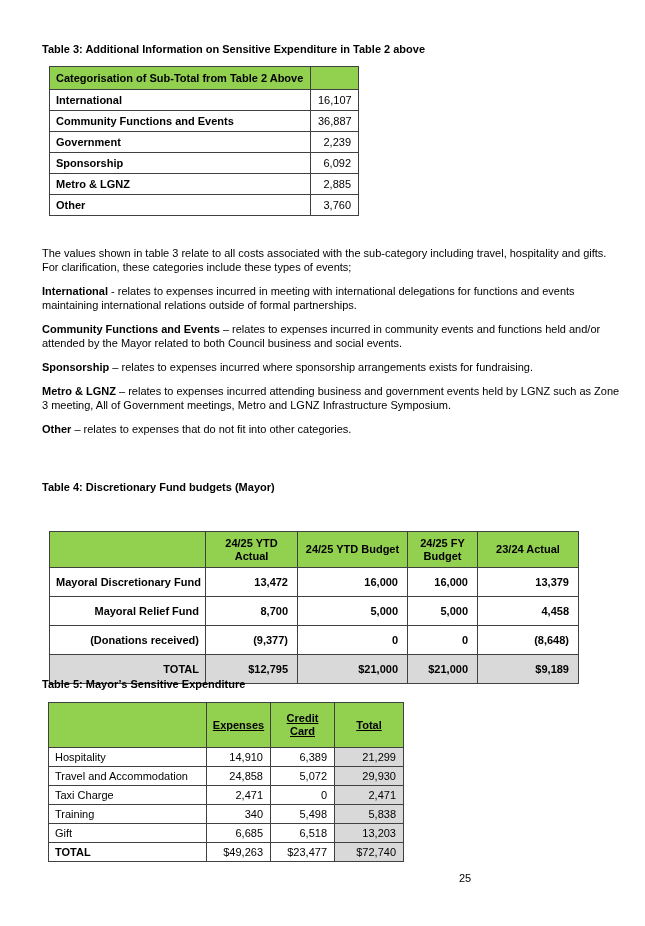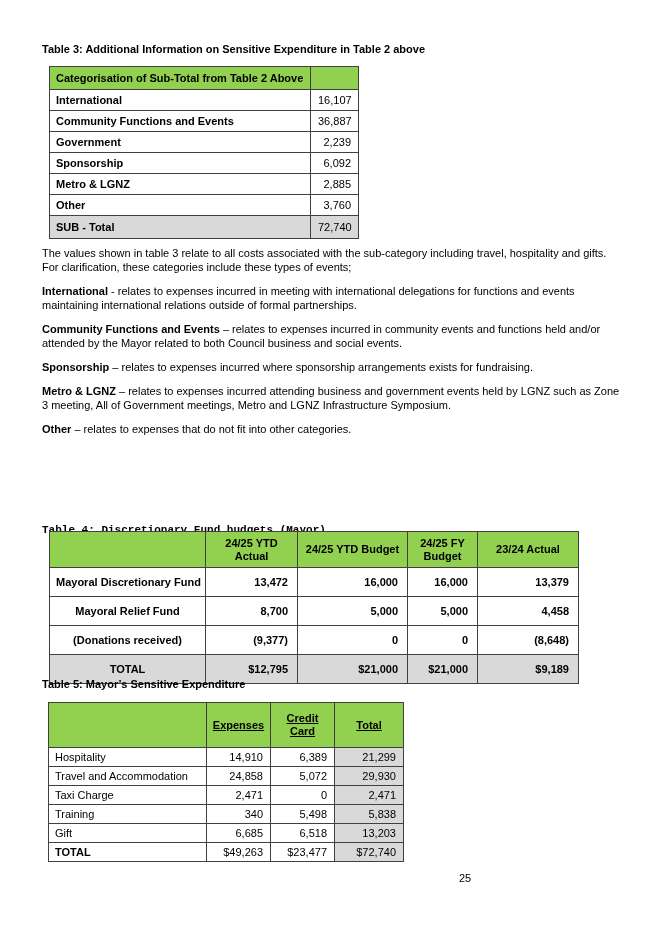--- a/index.html
+++ b/index.html
@@ -3,21 +3,21 @@
 <meta charset="utf-8">
 <style>
   * { margin:0; padding:0; box-sizing:border-box; }
   html,body { background:#fff; }
   .page {
     position:relative; width:645px; height:926px; background:#ffffff;
     font-family:"Liberation Sans", sans-serif; color:#000; overflow:hidden;
   }
   .doc-title { position:absolute; font-size:11px; font-weight:bold; white-space:nowrap; }
   .t3-title { top:43px; left:42px; }
-  .t4-title { top:524px; left:42px;font-family:Liberation Mono, monospace; }
+  .t4-title { top:481px; left:42px; }
   .t5-title { top:678px; left:42px; }
 
   table { position:absolute; border-collapse:collapse; table-layout:fixed; font-size:11px; }
   th, td { border:1px solid #404040; overflow:hidden; vertical-align:middle; }
   th { font-weight:bold; }
   .green { background:#92d050; }
   .gray  { background:#d9d9d9; }
 
   
   .t3 { top:66px; left:49px; width:309px; }
@@ -29,21 +29,21 @@
 
   
   .paras { position:absolute; top:246px; left:42px; width:578px; font-size:11px; line-height:14px; }
   .paras p { margin:0 0 10px 0; }
 
   
   .t4 { top:531px; left:49px; width:529px; }
   .t4 tr.hdr { height:36px; }
   .t4 tr { height:21px; }
   .t4 th { text-align:center; padding:0 2px; white-space:pre-line; line-height:13px; }
-  .t4 .label { padding:0 6px; font-weight:bold; white-space:nowrap; text-align:center;margin-top:30px; }
+  .t4 .label { padding:0 6px; font-weight:bold; white-space:nowrap; text-align:right;margin-top:30px; }
   .t4 .val { padding:8px 9px; text-align:right; white-space:nowrap;font-weight:bold; }
 
   
   .t5 { top:702px; left:48px; width:355px; }
   .t5 tr.hdr { height:45px;text-decoration:underline; }
   .t5 tr { height:19px; }
   .t5 th { text-align:center; padding:0 2px; white-space:pre-line; line-height:13px; }
   .t5 .label { padding:0 6px; white-space:nowrap; text-align:left; }
   .t5 .label.b { font-weight:bold; }
   .t5 .val { padding:0 7px; text-align:right; white-space:nowrap; }
@@ -83,24 +83,20 @@
         <td class="label">Sponsorship</td>
         <td class="val">6,092</td>
       </tr>
       <tr>
         <td class="label">Metro &amp; LGNZ</td>
         <td class="val">2,885</td>
       </tr>
       <tr>
         <td class="label">Other</td>
         <td class="val">3,760</td>
-      </tr>
-      <tr class="total">
-        <td class="label gray">SUB - Total</td>
-        <td class="val gray">72,740</td>
       </tr>
     </tbody>
   </table>
 
   <div class="paras">
     <p><b></b><span>The values shown in table 3 relate to all costs associated with the sub-category including travel, hospitality and gifts. For clarification, these categories include these types of events;</span></p>
     <p><b>International</b><span> - relates to expenses incurred in meeting with international delegations for functions and events maintaining international relations outside of formal partnerships.</span></p>
     <p><b>Community Functions and Events</b><span> – relates to expenses incurred in community events and functions held and/or attended by the Mayor related to both Council business and social events.</span></p>
     <p><b>Sponsorship</b><span> – relates to expenses incurred where sponsorship arrangements exists for fundraising.</span></p>
     <p><b>Metro &amp; LGNZ</b><span> – relates to expenses incurred attending business and government events held by LGNZ such as Zone 3 meeting, All of Government meetings, Metro and LGNZ Infrastructure Symposium.</span></p>

